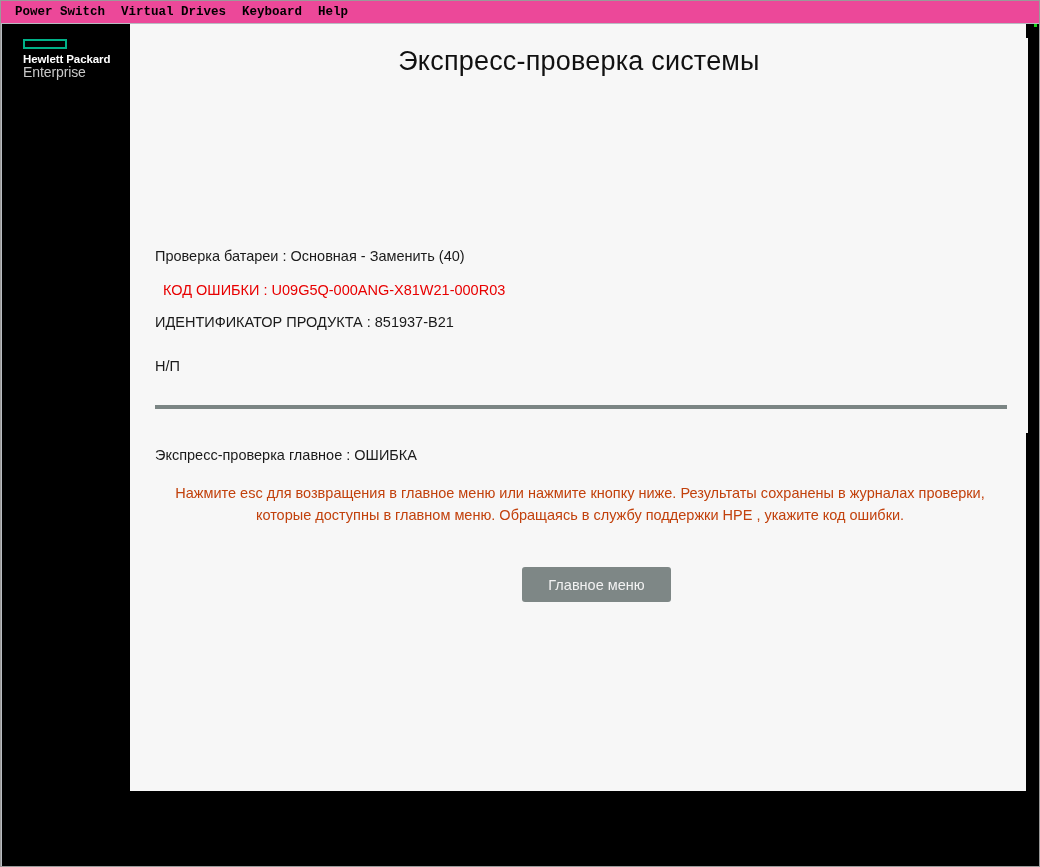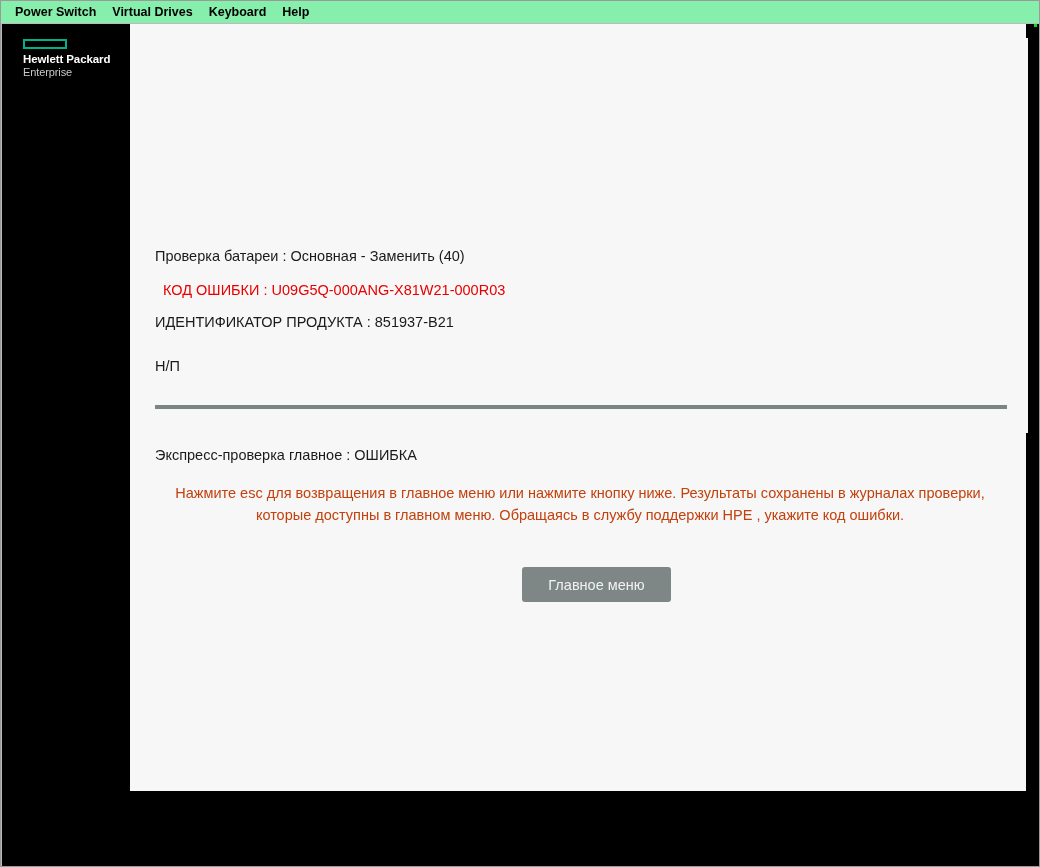--- a/index.html
+++ b/index.html
@@ -70,25 +70,26 @@
     justify-content: center;
     background: transparent;
     border: none;
     padding: 0;
   }
   .win-btn svg { display: block; }
 
   
   #menu-bar {
     height: 22px;
-    background: #86efac;
+    background: #ec4899;
     display: flex;
     align-items: flex-start;
     flex: 0 0 auto;
     padding-left: 6px;
+    font-family: Liberation Mono, monospace;
   }
   .menu-item {
     font-size: 12.5px;
     font-weight: bold;
     color: #000000;
     padding: 0 8px;
     line-height: 22px;
     white-space: nowrap;
     cursor: default;
   }
@@ -125,21 +126,21 @@
     margin-bottom: 4px;
   }
   #hpe-logo-line1 {
     font-size: 11.5px;
     font-weight: bold;
     color: #ffffff;
     line-height: 13px;
     letter-spacing: -0.1px;
   }
   #hpe-logo-line2 {
-    font-size: 11px;
+    font-size: 14px;
     color: #c9c9c9;
     line-height: 13px;
     letter-spacing: -0.1px;
   }
 
   
   #console-page {
     position: absolute;
     left: 128px;
     top: 0;
@@ -325,20 +326,21 @@
     <div id="console-sidebar">
       <div id="hpe-logo">
         <div id="hpe-logo-mark"></div>
         <div id="hpe-logo-line1">Hewlett Packard</div>
         <div id="hpe-logo-line2">Enterprise</div>
       </div>
     </div>
 
     <div id="console-page">
 
+      <div id="screen-title">Экспресс-проверка системы</div>
 
       <div class="screen-text" id="battery-line">Проверка батареи : Основная - Заменить (40)</div>
 
       <div class="screen-text" id="error-code-line">КОД ОШИБКИ : U09G5Q-000ANG-X81W21-000R03</div>
 
       <div class="screen-text" id="product-id-line">ИДЕНТИФИКАТОР ПРОДУКТА : 851937-B21</div>
 
       <div class="screen-text" id="na-line">Н/П</div>
 
       <div id="screen-divider"></div>

